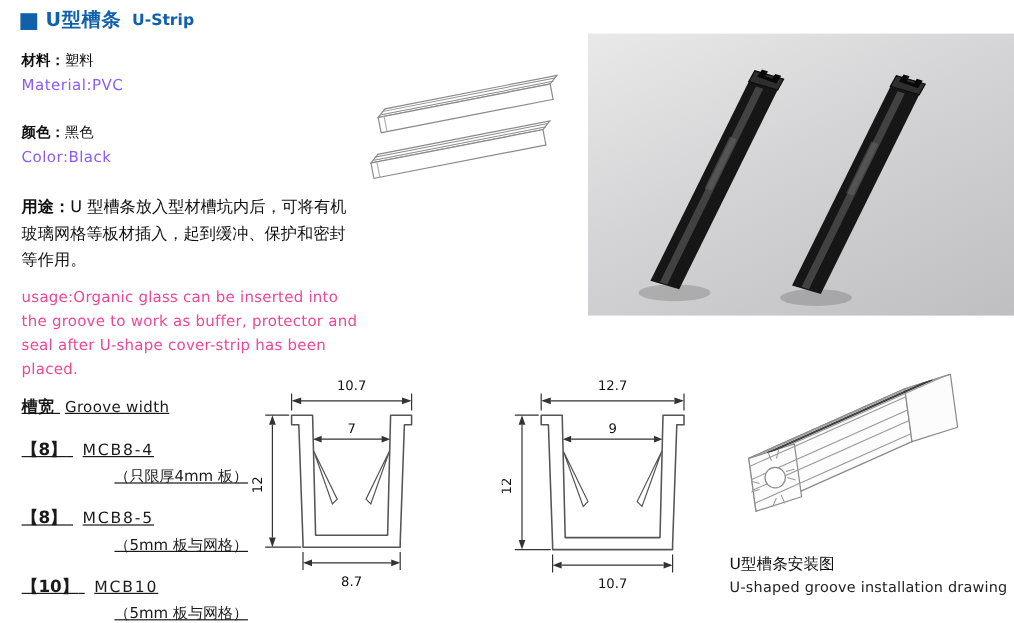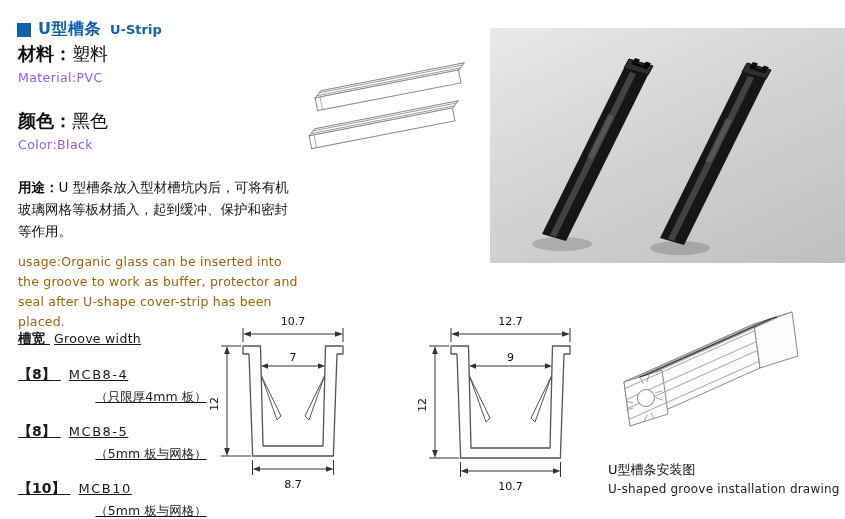--- a/index.html
+++ b/index.html
@@ -2,33 +2,33 @@
 <html><head>
 <meta charset="utf-8">
 <style>
   * { margin:0; padding:0; box-sizing:border-box; }
   html,body { background:#fff; }
   body { font-family:"DejaVu Sans","Liberation Sans",sans-serif; color:#1a1a1a; }
   .page { position:relative; width:845px; height:519px; background:#fff; overflow:hidden; }
   .abs { position:absolute; }
 
   
-  .hdr { left:17px; top:7px; display:flex; align-items:center; gap:7px;margin-top:12px; }
+  .hdr { left:17px; top:7px; display:flex; align-items:center; gap:7px; }
   .hdr .sq { width:14px; height:14px; background:#1060ac; }
   .t-zh { font-size:16px; font-weight:bold; color:#1060ac; letter-spacing:.5px; }
   .t-en { font-size:13px; font-weight:bold; color:#1060ac; margin-left:2px;text-align:center; }
 
   
   .specs { left:18px; top:42px; width:280px; }
-  .spec-zh { font-size:18px; color:#111; margin-bottom:4px; }
+  .spec-zh { font-size:12px; color:#111; margin-bottom:4px; }
   .spec-zh b { font-weight:bold; }
   .spec-en { font-size:12.5px; color:#8b5cf6; letter-spacing:.4px; margin-bottom:24px; }
   .usage-zh { font-size:13.5px; line-height:22px; color:#111; margin-bottom:10px; }
   .usage-zh b { font-weight:bold; }
-  .usage-en { font-size:12.5px; line-height:20px; letter-spacing:.2px; color:#a16207; }
+  .usage-en { font-size:12.5px; line-height:20px; letter-spacing:.2px; color:#ec4899; }
 
   
   .groove { left:18px; top:328px; width:220px;text-decoration:underline; }
   .g-title-zh { font-size:13.5px; font-weight:bold; }
   .g-title-en { font-size:12.5px; font-weight:normal; letter-spacing:.3px; margin-left:4px; }
   .g-row { margin-top:16px; }
   .g-b { font-size:14px; font-weight:bold; }
   .g-m { font-size:13px; letter-spacing:1.5px; margin-left:8px;margin-top:44px; }
   .g-n { font-size:12.5px; margin-left:46px; margin-top:4px; line-height:17px;text-align:center; }
 

